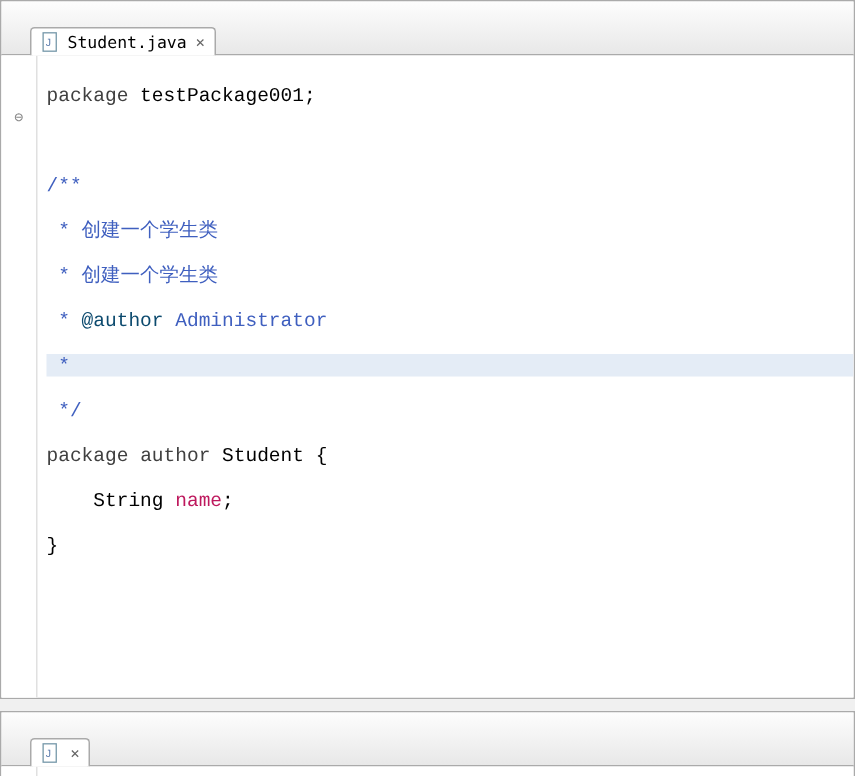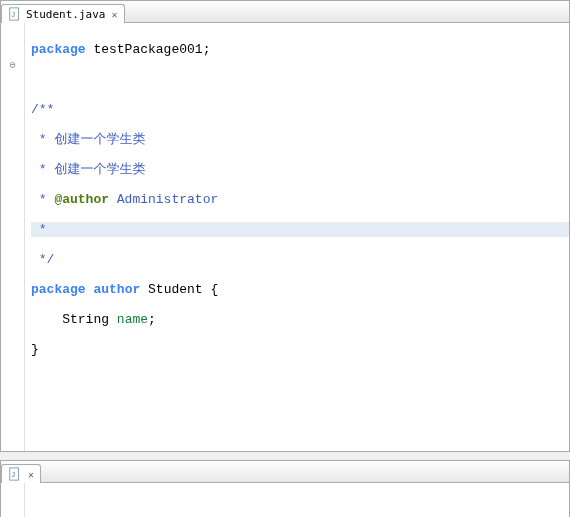--- a/index.html
+++ b/index.html
@@ -1,32 +1,32 @@
 <!DOCTYPE html>
 <html><head>
 <meta charset="utf-8">
 <style>
 * { margin: 0; padding: 0; box-sizing: border-box; }
 body { font-family: "Microsoft YaHei", Consolas, monospace; font-size: 12px; background: #f0f0f0; width: 570px; }
 .pane { background: #fff; border: 1px solid #aaa; margin-bottom: 8px; }
-.tab-bar { display: flex; background: linear-gradient(#fdfdfd, #e8e8e8); border-bottom: 1px solid #aaa; height: 22px; align-items: flex-end; padding-left: 0; }
+.tab-bar { display: flex; background: linear-gradient(#fdfdfd, #e8e8e8); border-bottom: 1px solid #aaa; height: 36px; align-items: flex-end; padding-left: 19px; }
 .tab { display: flex; align-items: center; gap: 4px; padding: 2px 6px; background: #fff; border: 1px solid #aaa; border-bottom: none; border-radius: 3px 3px 0 0; font-size: 11px; position: relative; top: 1px; }
 .tab-icon { width: 14px; height: 14px; display: inline-flex; align-items: center; justify-content: center; }
 .close-x { color: #666; font-size: 10px; cursor: pointer; margin-left: 2px; }
 .editor { display: flex; background: #fff; }
 .gutter { width: 24px; background: #fff; border-right: 1px solid #e0e0e0; padding-top: 4px; display: flex; flex-direction: column; align-items: center; font-size: 10px; color: #888; }
 .gutter-item { height: 15px; display: flex; align-items: center; justify-content: center; width: 100%; }
 .fold { color: #888; cursor: pointer; }
 .code { flex: 1; padding: 4px 0 4px 6px; font-family: Consolas, "Courier New", monospace; font-size: 13px; line-height: 15px; white-space: pre; overflow: hidden; }
 .line { height: 15px; }
 .line.hl { background: #e4ecf6; }
-.kw { color: #3b82f6; font-weight: bold; }
+.kw { color: #404040; font-weight: normal; }
 .jc { color: #3f5fbf; }
-.tg { color: #4d7c0f; font-weight: bold; }
-.fld { color: #15803d; }
+.tg { color: #0c4a6e; font-weight: normal; }
+.fld { color: #be185d; }
 .pane2-wrap { position: relative; }
 </style>
 </head>
 <body>
 
 <div class="pane">
   <div class="tab-bar">
     <div class="tab">
       <span class="tab-icon">
         <svg viewBox="0 0 16 16" width="14" height="14">

